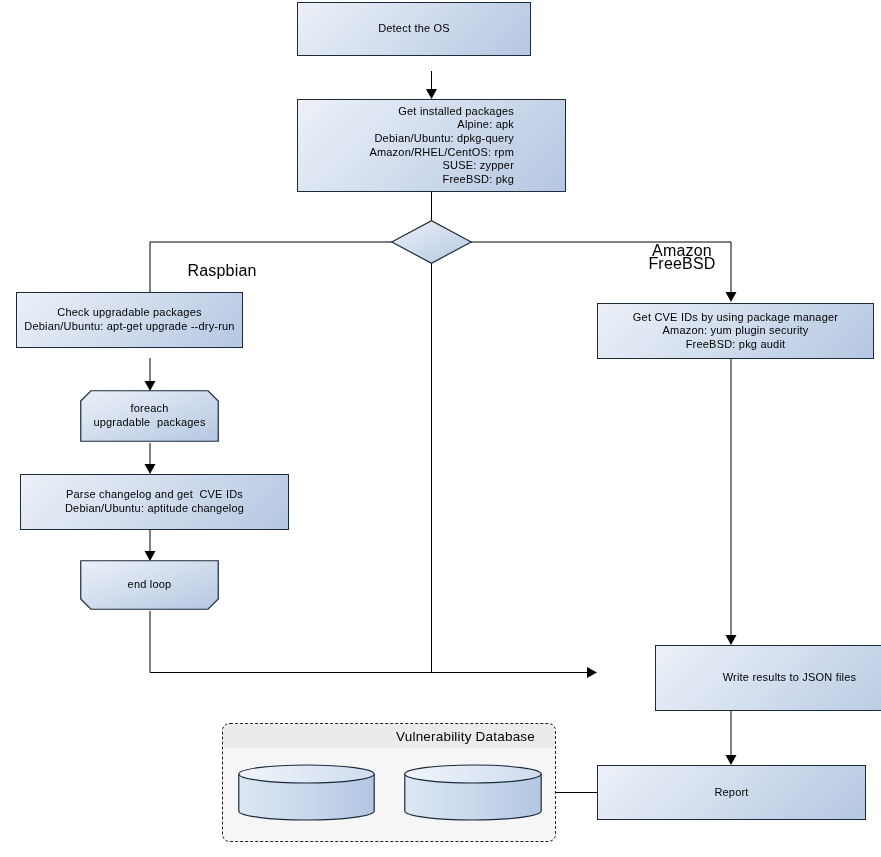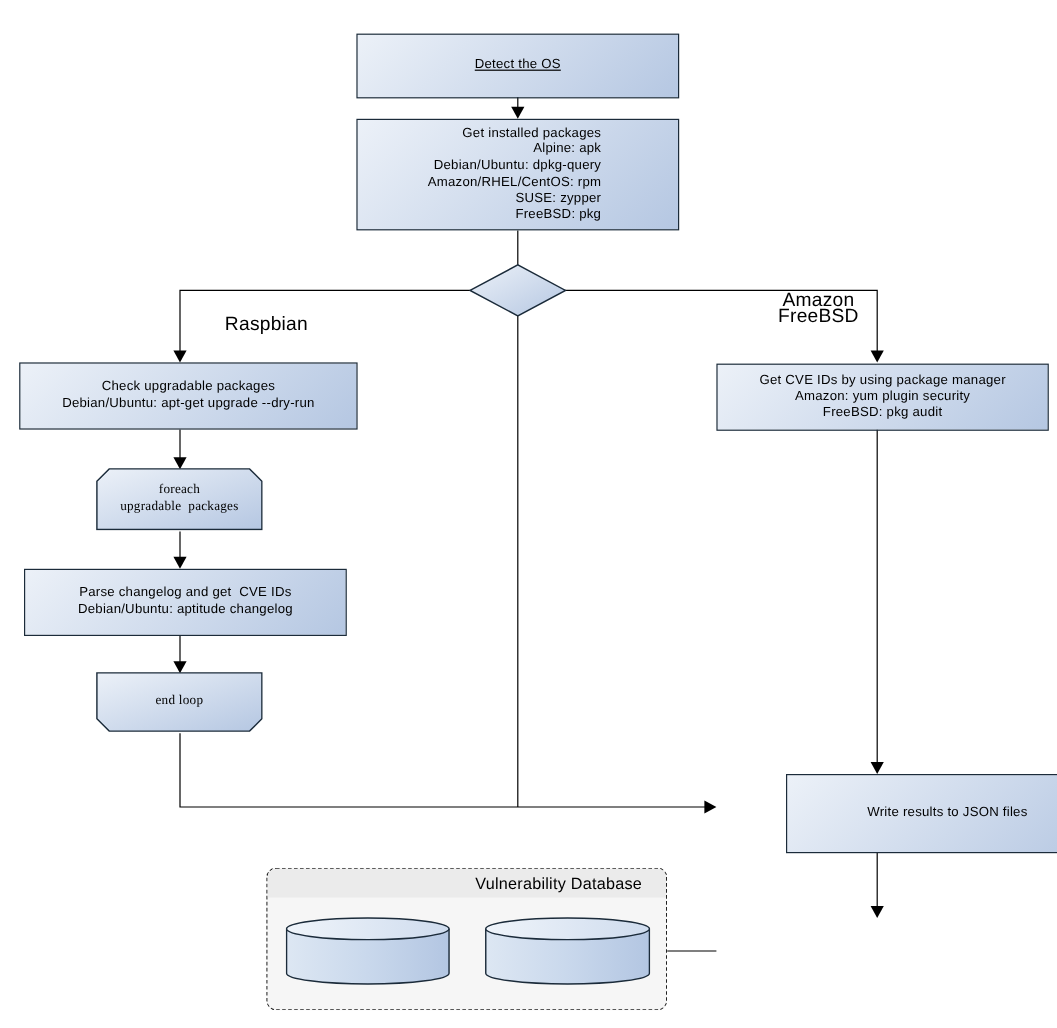--- a/index.html
+++ b/index.html
@@ -10,22 +10,22 @@
   }
   #connectors{position:absolute;left:0;top:0;}
   .node{
     position:absolute;box-sizing:border-box;
     border:1px solid #1b2b3a;
     background:linear-gradient(135deg,#ecf1f8 0%,#b5c7e2 100%);
     display:flex;align-items:center;justify-content:center;
     font-size:11px;line-height:13.6px;letter-spacing:.2px;text-align:center;
   }
   .node .label,.shape .label,.free-label{white-space:pre-wrap;}
-  .node--rightalign{justify-content:flex-end;text-align:right;padding-right:64px;}
-  .shape{position:absolute;font-family:Liberation Serif, serif;}
+  .node--rightalign{justify-content:flex-end;text-align:right;padding-right:51px;}
+  .shape{position:absolute;}
   .shape svg{position:absolute;left:0;top:0;display:block;}
   .shape .label{
     position:absolute;left:0;top:0;width:100%;height:100%;
     display:flex;align-items:center;justify-content:center;
     font-size:11px;line-height:13.6px;letter-spacing:.2px;text-align:center;
   }
   .free-label{
     position:absolute;font-size:16px;line-height:13.4px;letter-spacing:.2px;
   }
   .free-label--center{text-align:center;}
@@ -89,53 +89,56 @@
       <path d="M725.5,292 h11 l-5.5,10 z"></path>
       <path d="M144.5,381 h11 l-5.5,10 z"></path>
       <path d="M144.5,464 h11 l-5.5,10 z"></path>
       <path d="M144.5,551 h11 l-5.5,10 z"></path>
       <path d="M587,667 v11 l10,-5.5 z"></path>
       <path d="M725.5,635 h11 l-5.5,10 z"></path>
       <path d="M725.5,755 h11 l-5.5,10 z"></path>
     </g>
   </svg>
 
-  <div class="node" style="left:297px;top:28px;width:269px;height:54px;text-decoration:underline;">
+  <div class="node" style="left:297px;top:2px;width:234px;height:54px;">
     <span class="label">Detect the OS</span>
   </div>
 
   <div class="node node--rightalign" style="left:297px;top:99px;width:269px;height:93px;">
     <span class="label">Get installed packages
 Alpine: apk
 Debian/Ubuntu: dpkg-query
 Amazon/RHEL/CentOS: rpm
 SUSE: zypper
 FreeBSD: pkg</span>
   </div>
 
-  <div class="node" style="left:16px;top:302px;width:282px;height:56px;">
+  <div class="node" style="left:16px;top:292px;width:227px;height:56px;">
     <span class="label">Check upgradable packages
 Debian/Ubuntu: apt-get upgrade --dry-run</span>
   </div>
 
   <div class="node" style="left:20px;top:474px;width:269px;height:56px;">
     <span class="label">Parse changelog and get  CVE IDs
 Debian/Ubuntu: aptitude changelog</span>
   </div>
 
   <div class="node" style="left:597px;top:303px;width:277px;height:56px;">
     <span class="label">Get CVE IDs by using package manager
 Amazon: yum plugin security
 FreeBSD: pkg audit</span>
   </div>
 
   <div class="node" style="left:611px;top:645px;width:269px;height:66px;margin-left:44px;">
     <span class="label">Write results to JSON files</span>
   </div>
 
+  <div class="node" style="left:597px;top:765px;width:269px;height:55px;">
+    <span class="label">Report</span>
+  </div>
 
   <div class="shape" style="left:391px;top:220px;width:81px;height:44px;">
     <svg width="81" height="44" viewBox="0 0 81 44">
       <polygon points="0.75,22 40.5,0.75 80.25,22 40.5,43.25" fill="url(#nodeGrad)" stroke="#1b2b3a" stroke-width="1.2"></polygon>
     </svg>
   </div>
 
   <div class="shape" style="left:80px;top:390px;width:139px;height:52px;">
     <svg width="139" height="52" viewBox="0 0 139 52">
       <polygon points="0.75,11 11,0.75 128,0.75 138.25,11 138.25,51.25 0.75,51.25" fill="url(#nodeGrad)" stroke="#1b2b3a" stroke-width="1.2"></polygon>

